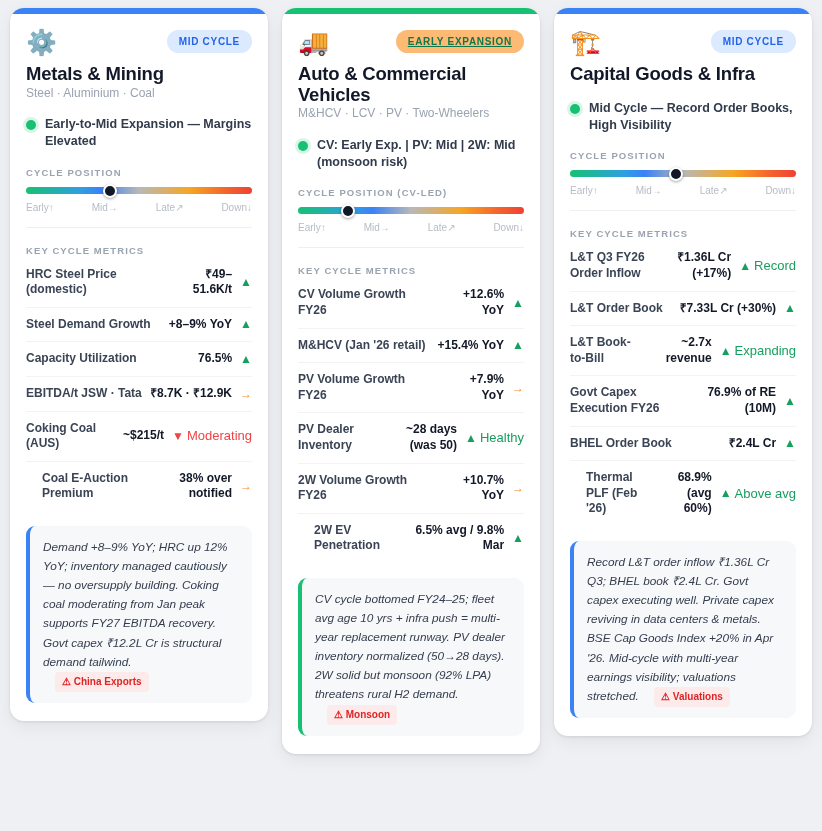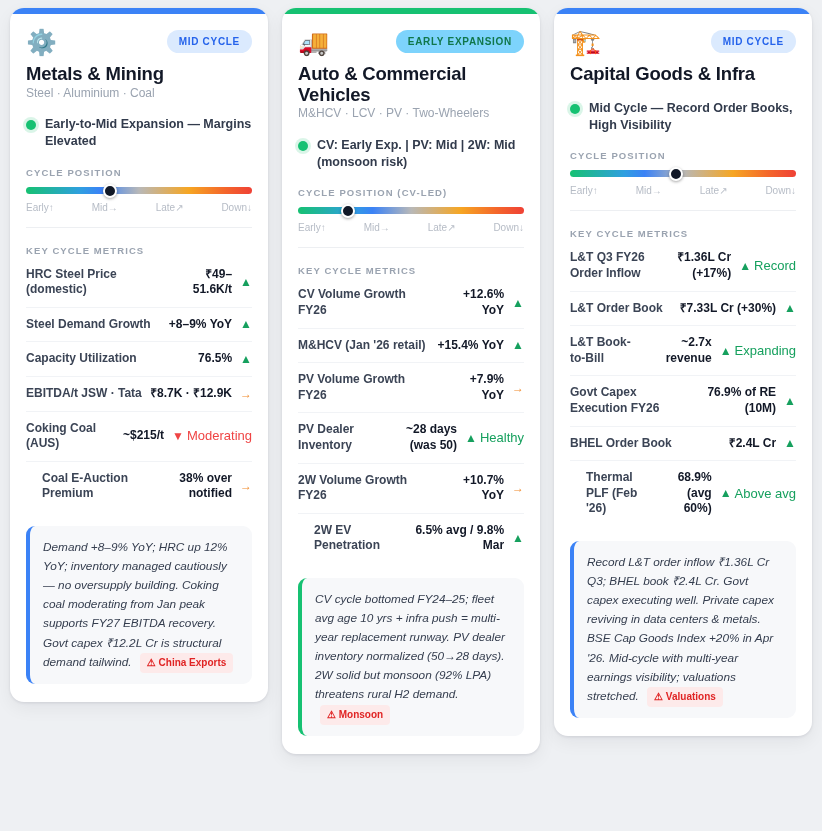--- a/index.html
+++ b/index.html
@@ -48,21 +48,21 @@
   .badge {
     font-size: 10px;
     font-weight: bold;
     letter-spacing: .7px;
     padding: 6px 12px;
     border-radius: 20px;
     white-space: nowrap;
     flex: 0 0 auto;
   }
   .badge-blue  { background: #dbeafe; color: #2563eb; }
-  .badge-green { background: #7dd3fc; color: #10774b; }
+  .badge-green { background: #fdba74; color: #10774b; text-decoration: underline; }
 
   .card-title {
     font-size: 18.5px;
     font-weight: bold;
     color: #121827;
     line-height: 1.12;
     margin-top: 9px;
     letter-spacing: -.2px;
   }
   .card-sub {
@@ -183,21 +183,21 @@
   .note-green { border-left-color: #16c172; }
   .risk-chip {
     display: inline-block;
     background: #fdeaea;
     color: #e02424;
     font-style: normal;
     font-weight: bold;
     font-size: 10px;
     padding: 2px 7px;
     border-radius: 4px;
-    margin-left: 5px;
+    margin-left: 12px;
     white-space: nowrap;
   }
 </style>
 </head>
 <body>
 
 <div class="board">
     <div class="card">
     <div class="accent-bar" style="background:#3b82f6"></div>
     <div class="card-inner">

